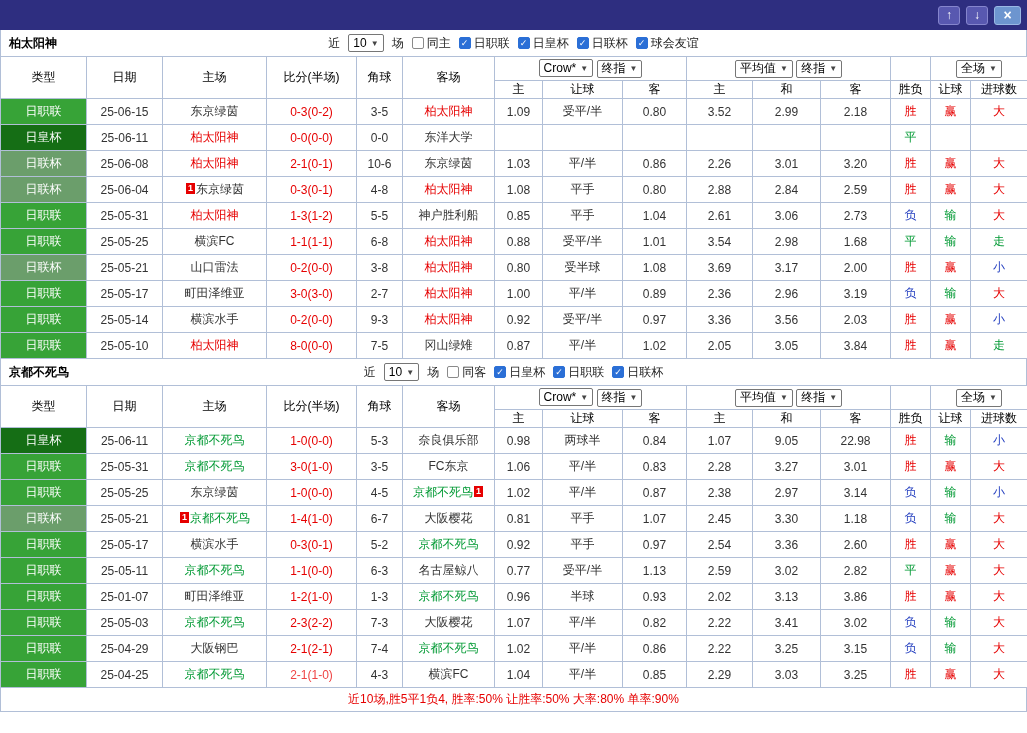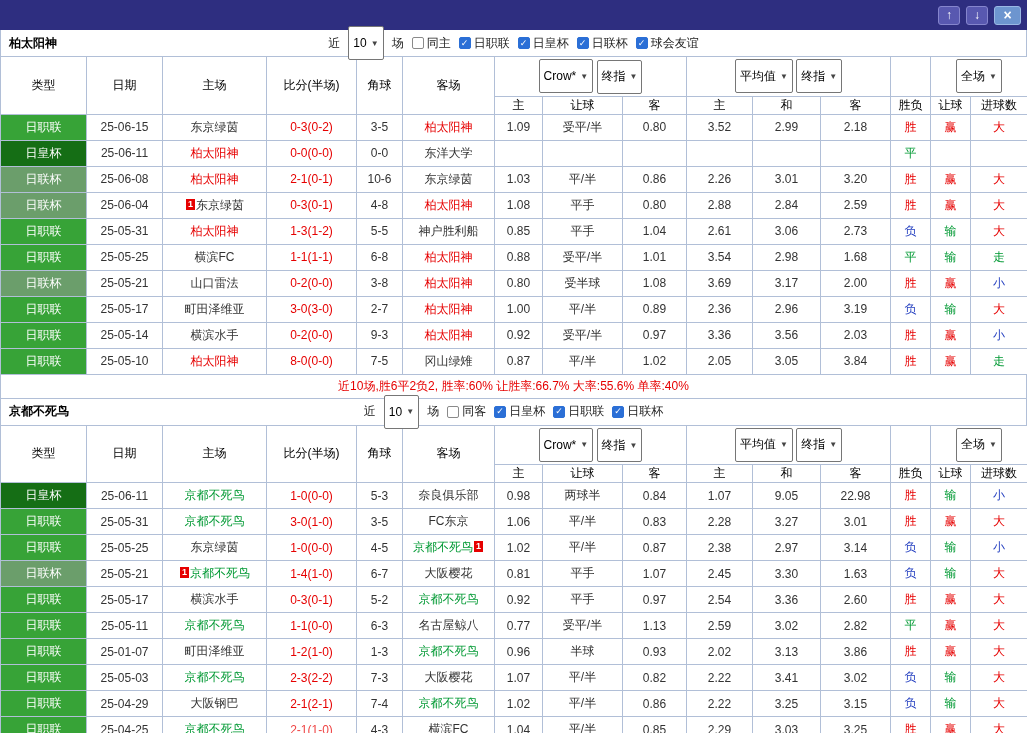--- a/index.html
+++ b/index.html
@@ -18,21 +18,21 @@
   .tbtn.close{width:27px;background:#6d95cf;border-color:#9ab8e4;font-size:14px}
   
   .teambar{height:26px;border-left:1px solid #b1bfd7;border-right:1px solid #b1bfd7;position:relative;display:flex;align-items:center;background:#fff}
   .team-name{font-weight:bold;color:#000;padding-left:8px;z-index:2}
   .filters{position:absolute;left:0;right:0;display:flex;justify-content:center;align-items:center;gap:8px;color:#222}
   .checks{display:inline-flex;align-items:center;gap:8px}
   .chk{display:inline-flex;align-items:center;gap:3px;cursor:pointer}
   .box{width:12px;height:12px;border:1px solid #8a8a8a;border-radius:2px;background:#fff;display:inline-flex;align-items:center;justify-content:center;font-size:9px;line-height:9px;color:#fff}
   .box.on{background:#2b6fd6;border-color:#2b6fd6}
   
-  .sel{display:inline-flex;align-items:center;height:18px;border:1px solid #767676;border-radius:2px;background:#fff;padding:16px 4px;gap:4px;cursor:pointer;color:#000;white-space:nowrap}
+  .sel{display:inline-flex;align-items:center;height:18px;border:1px solid #767676;border-radius:2px;background:#fff;padding:0 4px;gap:4px;cursor:pointer;color:#000;white-space:nowrap}
   .sel .arr{font-size:8px;color:#444}
   
   table{border-collapse:collapse;table-layout:fixed;width:1027px;background:#fff}
   th,td{border:1px solid #b1bfd7;text-align:center;overflow:hidden;white-space:nowrap;font-size:12px}
   thead th{font-weight:normal;color:#000;background:#fff}
   tr.hr1 th{height:24px}
   tr.hr2 th{height:18px}
   tbody td{height:26px;color:#333}
   .selcell{padding:2px 0}
   .mark{display:inline-block;background:#e60000;color:#fff;font-size:9px;line-height:11px;padding:0 2px;margin:0 1px;vertical-align:2px;font-weight:bold}
@@ -322,21 +322,20 @@
           <td>1.02</td>
           <td>2.05</td>
           <td>3.05</td>
           <td>3.84</td>
           <td style="color: rgb(230, 0, 0);">胜</td>
           <td style="color: rgb(230, 0, 0);">赢</td>
           <td style="color: rgb(0, 153, 51);">走</td>
         </tr>
       </tbody>
   </table>
-  <div class="summary" style="color: rgb(230, 0, 0);">近10场,胜6平2负2, 胜率:60% 让胜率:66.7% 大率:55.6% 单率:40%</div>
 </div>
 
 <div class="section">
   <div class="teambar">
     <span class="team-name">京都不死鸟</span>
     <div class="filters">
       <span>近</span>
       <span class="sel">
           <span>10</span>
           <span class="arr">▼</span>
@@ -485,21 +484,21 @@
           <td>25-05-21</td>
           <td><span class="mark">1</span><span style="color: rgb(0, 153, 51);">京都不死鸟</span></td>
           <td style="color: rgb(230, 0, 0);">1-4(1-0)</td>
           <td>6-7</td>
           <td><span>大阪樱花</span></td>
           <td>0.81</td>
           <td>平手</td>
           <td>1.07</td>
           <td>2.45</td>
           <td>3.30</td>
-          <td>1.63</td>
+          <td>1.18</td>
           <td style="color: rgb(37, 64, 192);">负</td>
           <td style="color: rgb(0, 153, 51);">输</td>
           <td style="color: rgb(230, 0, 0);">大</td>
         </tr>
         <tr>
           <td style="background: rgb(55, 163, 55); color: rgb(255, 255, 255);">日职联</td>
           <td>25-05-17</td>
           <td><span>横滨水手</span></td>
           <td style="color: rgb(230, 0, 0);">0-3(0-1)</td>
           <td>5-2</td>

